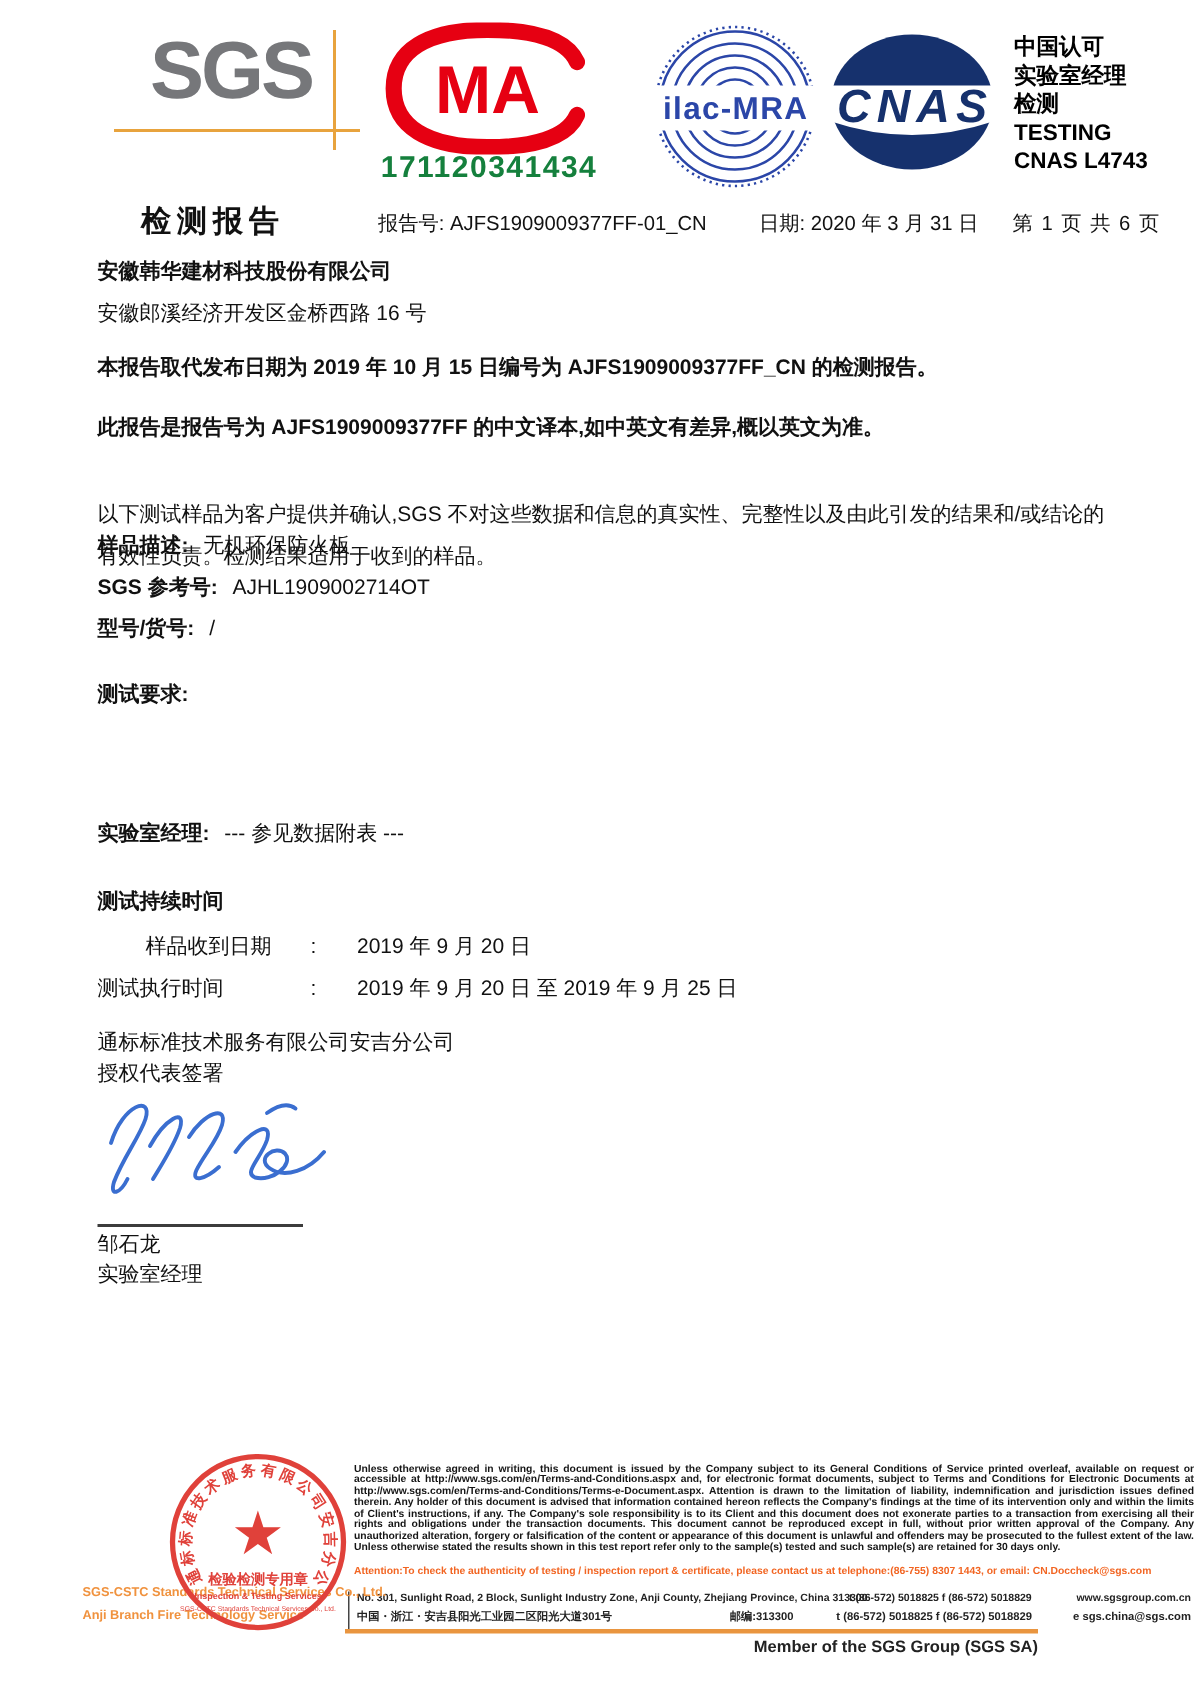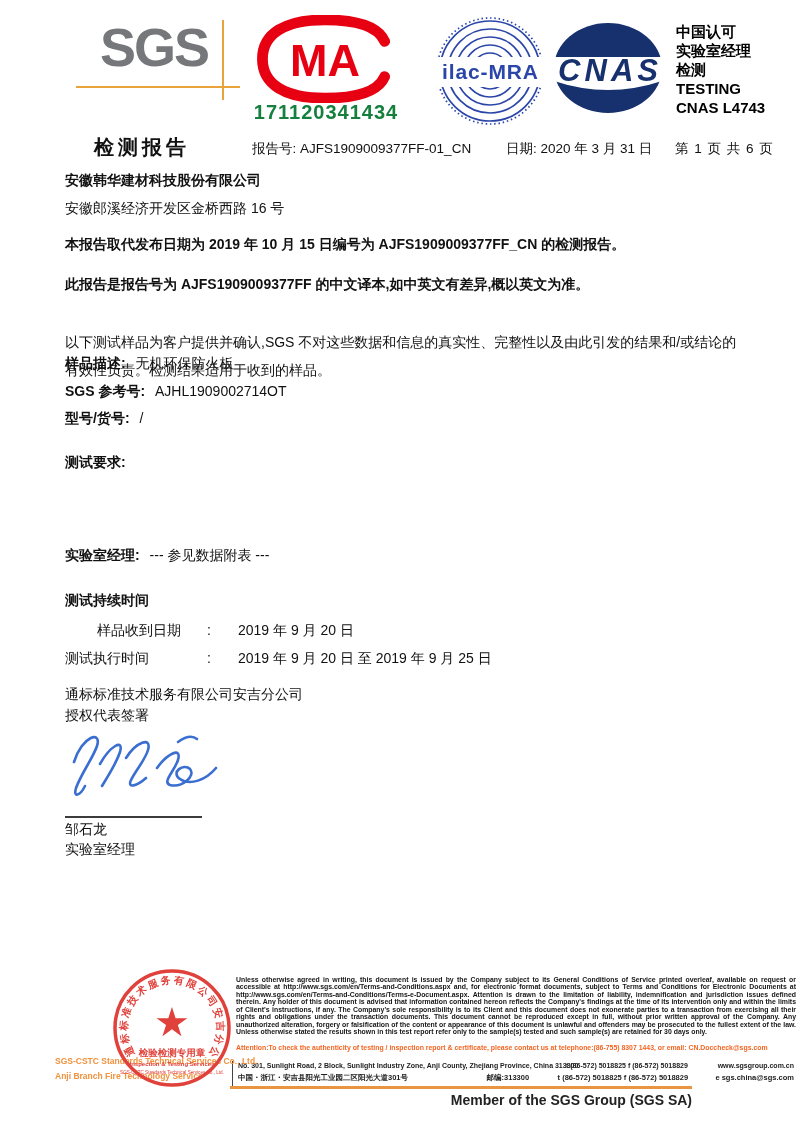--- a/index.html
+++ b/index.html
@@ -38,21 +38,21 @@
   .attn  { left:236px; top:1044px; width:560px; font-size:6.9px; line-height:8px; font-weight:700; color:#f26522; }
   .addr-bar { left:232px; top:1061px; width:1px; height:25px; background:#444; }
   .addr-row { left:238px; width:556px; font-size:7px; font-weight:700; color:#222; display:flex; white-space:nowrap; }
   .addr-row.r1 { top:1062px; }
   .addr-row.r2 { top:1073px; font-size:7.5px; }
   .a-addr1 { width:328px; }
   .a-addr2 { width:252px; }
   .a-post  { width:72px; }
   .a-tel   { width:160px; }
   .foot-orange-rule { left:230px; top:1086px; width:462px; height:2.5px; background:#e9953f; }
-  .member { left:430px; top:1092px; width:262px; text-align:right; font-size:14px; font-weight:700; color:#222; }
+  .member { left:430px; top:1092px; width:262px; text-align:right; font-size:11px; font-weight:700; color:#222; }
   .stamp-co { left:55px; font-size:8.5px; font-weight:700; color:#f0923e; z-index:1; white-space:nowrap; }
   .sco1 { top:1056px; } .sco2 { top:1071px; }
   .stamp-svg { left:110px; top:966px; z-index:2; }
   svg text { font-family:"Liberation Sans","DejaVu Sans",sans-serif; }
 </style>
 </head>
 <body>
 
 <div class="page">
 

